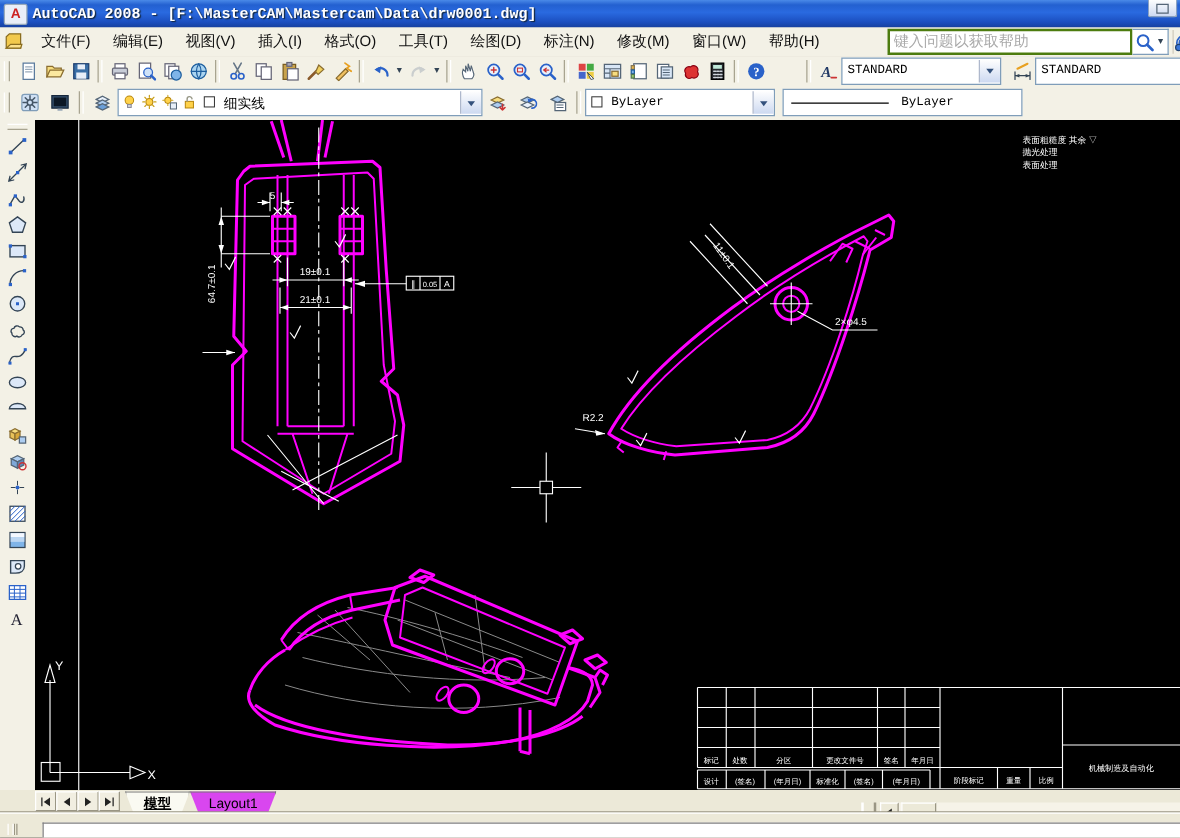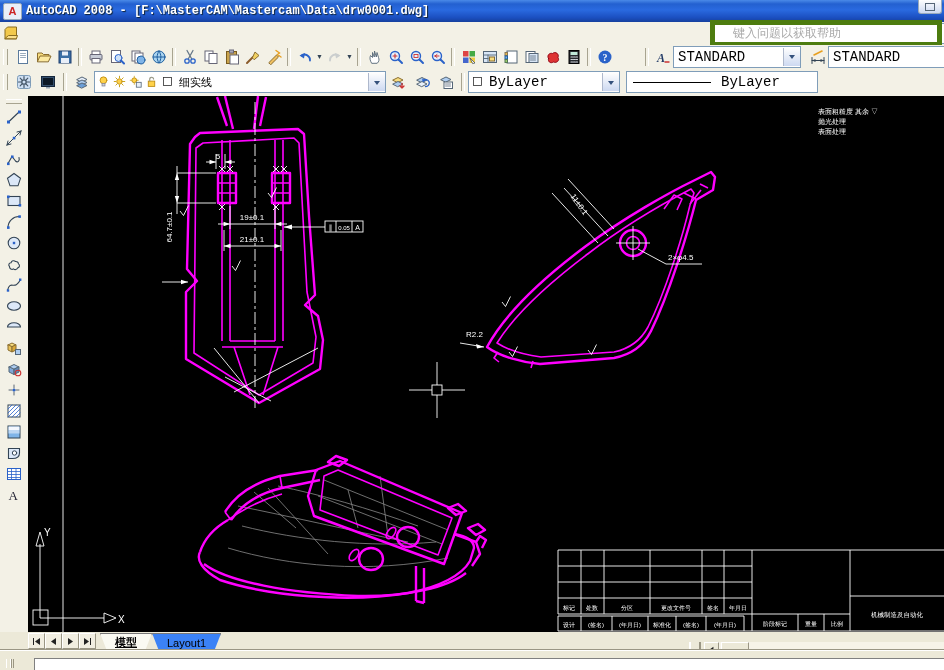--- a/index.html
+++ b/index.html
@@ -15,21 +15,21 @@
   #titlebar .t{font-weight:bold;font-size:12px;text-shadow:1px 1px 1px #123;white-space:nowrap;font-family:Liberation Mono, monospace;}
   #win-btn{right:2px;top:0;width:22px;height:13px;background:linear-gradient(#fdfefe,#cdd9f1);
     border:1px solid #9ab;border-top:none;border-radius:0 0 3px 3px;display:flex;align-items:center;justify-content:center;}
   #win-btn .glyph{width:8px;height:6px;border:1px solid #567;}
   
   #menubar{left:0;top:22px;width:944px;height:23px;background:#f3f1e6;border-bottom:1px solid #d8d4c4;
     display:flex;align-items:center;}
   #menubar .appicon{width:18px;height:18px;margin:0 3px;}
   .mitem{padding:3px 9px 4px 9px;color:#111;white-space:nowrap;}
   #search-wrap{position:absolute;left:710px;top:2px;height:19px;display:flex;align-items:center;}
-  #search-input{width:186px;height:17px;border:5px solid #4d7c0f;font-size:12px;padding:0 18px;
+  #search-input{width:186px;height:17px;border:2px solid #4d7c0f;font-size:12px;padding:0 3px;
     font-family:Liberation Mono, monospace;color:#333;background:#fff;}
   #search-input::placeholder{color:#a9a9a9;}
   #search-btn{width:28px;height:19px;background:#fff;border:1px solid #7f9db9;border-left:none;
     display:flex;align-items:center;justify-content:center;}
   #search-btn .dd{font-size:7px;color:#345;margin-left:1px;}
   #comm-btn{width:18px;height:19px;margin-left:3px;border-left:1px solid #cfcabc;display:flex;align-items:center;}
   
   .toolbar{left:0;background:#f3f1e6;display:flex;align-items:center;overflow:hidden;white-space:nowrap;}
   #tb-std{top:45px;width:944px;height:23px;border-bottom:1px solid #e2ddcc;}
   #tb-props{top:68px;width:944px;height:28px;border-bottom:1px solid #b8b4a4;}
@@ -37,21 +37,21 @@
   .tb{width:21px;height:21px;border:1px solid transparent;background:transparent;padding:0;margin:0;
     display:inline-flex;align-items:center;justify-content:center;flex:none;}
   .tb.big{width:24px;height:24px;}
   .tb.disabled{opacity:.45;}
   .dd-btn{width:9px;height:21px;border:none;background:transparent;padding:0;font-size:7px;color:#345;flex:none;}
   .sep{width:2px;height:18px;margin:0 3px;border-left:1px solid #a8a490;border-right:1px solid #fff;flex:none;}
   
   .combo{height:20px;background:#fff;border:1px solid #7f9db9;display:inline-flex;align-items:center;
     flex:none;overflow:hidden;}
   .combo .val{flex:1;padding:0 4px;font-size:11px;color:#000;overflow:hidden;white-space:nowrap;}
-  .combo .mono{font-family:"Liberation Mono",monospace;font-size:14px;}
+  .combo .mono{font-family:"Liberation Mono",monospace;font-size:10px;}
   .combo-arrow{width:16px;height:18px;margin:0;background:linear-gradient(#fefefe,#cdd9f1);
     border-left:1px solid #aeb8cc;display:flex;align-items:center;justify-content:center;flex:none;}
   .combo-arrow::after{content:"";width:0;height:0;border:3.5px solid transparent;border-top:4.5px solid #34517c;margin-top:4px;}
   .mini{width:14px;height:14px;margin-left:2px;flex:none;display:inline-flex;}
   .mini svg{width:13px;height:13px;}
   .lt-sample{width:78px;height:1px;background:#000;margin:0 6px;flex:none;}
   
   #left-tb{left:0;top:96px;width:28px;height:536px;background:#f3f1e6;border-right:1px solid #a8a490;
     display:flex;flex-direction:column;align-items:center;}
   #left-tb .hgrip{width:16px;height:3px;margin:3px 0 2px 0;border-top:1px solid #fff;border-bottom:1px solid #a8a490;}
@@ -64,21 +64,21 @@
   .wf{fill:#fff;stroke:none;}
   .wt{fill:#fff;font-size:8px;font-family:"Liberation Sans",sans-serif;}
   .nt{fill:#fff;font-size:7px;}
   .t6{fill:#fff;font-size:6px;text-anchor:middle;}
   .g{stroke:var(--hid,#8a8a8a);stroke-width:0.8;fill:none;}
   
   #tabrow{left:0;top:632px;width:944px;height:34px;background:#ece9d8;display:flex;align-items:stretch;
     padding-left:28px;box-sizing:border-box;overflow:hidden;}
   .navbtn{width:17px;height:16px;margin-top:1px;background:#f1eee1;border:1px solid #fff;
     border-right-color:#9a9684;border-bottom-color:#9a9684;display:flex;align-items:center;justify-content:center;padding:0;}
-  .tab{height:17px;margin-top:1px;padding:0 14px;display:flex;align-items:center;background:#3b82f6;
+  .tab{height:17px;margin-top:1px;padding:0 14px;display:flex;align-items:center;background:#d946ef;
     border:1px solid #777;border-bottom:none;clip-path:polygon(0 0,100% 0,calc(100% - 7px) 100%,7px 100%);font-size:11px;}
   .tab.active{font-weight:bold;text-decoration:underline;background:#fafaf2;}
   #tab-scroll{margin-left:auto;display:flex;align-items:center;}
   .splitter{width:8px;height:14px;border-left:2px solid #fff;border-right:2px solid #9a9684;margin-right:3px;}
   #hscroll-track{width:240px;height:14px;background:#f6f3e8;display:flex;align-items:center;}
   #hscroll-left{width:15px;height:14px;background:#ece9d8;border:1px solid #fff;border-right-color:#9a9684;border-bottom-color:#9a9684;display:flex;align-items:center;justify-content:center;padding:0;}
   #hscroll-thumb{width:26px;height:12px;background:#ece9d8;border:1px solid #fff;border-right-color:#9a9684;border-bottom-color:#9a9684;margin-left:2px;}
   
   #statusrow{left:0;top:650px;width:944px;height:20px;background:#ece9d8;border-top:1px solid #fff;
     box-shadow:0 -1px 0 #9a9684;}
@@ -97,20 +97,33 @@
 </div>
 <div id="win-btn" class="abs">
   <div class="glyph"></div>
 </div>
 
 <div id="menubar" class="abs">
   <span class="appicon"><svg viewBox="0 0 16 16" width="16" height="16" fill="none" stroke-linecap="round">
         <path d="M2 13.5 V4.5 L4.5 2 H13.5 V13.5 Z" fill="#f2c94c" stroke="#8a6d1f"></path>
         <path d="M2 13.5 L5.5 10.5 H14.5 L13.5 13.5 Z" fill="#fbe08a" stroke="#8a6d1f"></path>
       </svg></span>
+  <div id="menu-items" style="display:flex;">
+      <div class="mitem">文件(F)</div>
+      <div class="mitem">编辑(E)</div>
+      <div class="mitem">视图(V)</div>
+      <div class="mitem">插入(I)</div>
+      <div class="mitem">格式(O)</div>
+      <div class="mitem">工具(T)</div>
+      <div class="mitem">绘图(D)</div>
+      <div class="mitem">标注(N)</div>
+      <div class="mitem">修改(M)</div>
+      <div class="mitem">窗口(W)</div>
+      <div class="mitem">帮助(H)</div>
+    </div>
   <div id="search-wrap">
     <input id="search-input" placeholder="键入问题以获取帮助" style="">
     <div id="search-btn">
       <span style="display:inline-flex;width:16px;height:16px;">
           <svg viewBox="0 0 16 16" width="16" height="16" fill="none" stroke-linecap="round">
             <circle cx="6.5" cy="6.5" r="4.3" fill="none" stroke="#2a62c9" stroke-width="1.6"></circle>
             <path d="M9.8 9.8 L14 14" stroke="#2a62c9" stroke-width="2.2"></path>
           </svg>
         </span>
       <span class="dd">▼</span>

